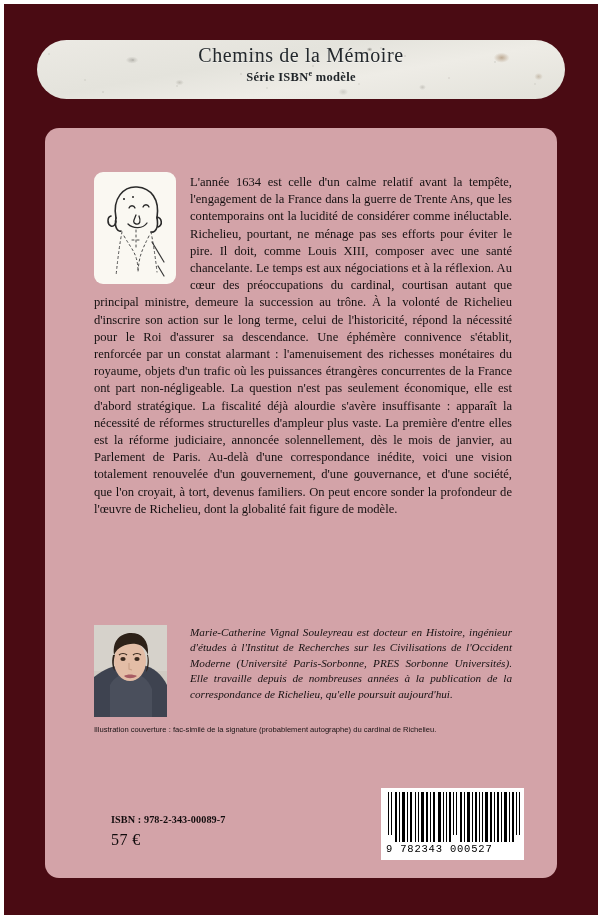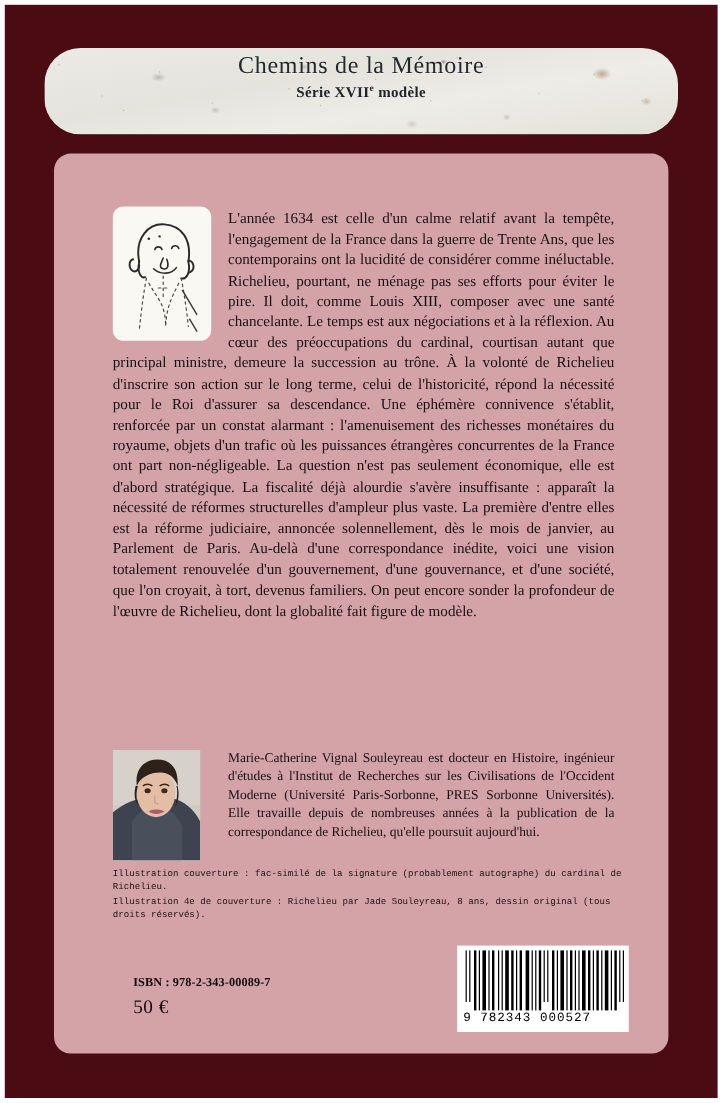--- a/index.html
+++ b/index.html
@@ -25,21 +25,21 @@
     box-sizing: border-box;
     overflow: hidden;
   }
 
   
   .banner {
     position: absolute;
     left: 33px;
     top: 36px;
     width: 528px;
-    height: 72px;
+    height: 59px;
     border-radius: 30px;
     background:
       radial-gradient(ellipse 9px 5px at 18% 34%, rgba(120,118,110,.40), rgba(120,118,110,0) 70%),
       radial-gradient(ellipse 6px 4px at 27% 72%, rgba(130,126,116,.34), rgba(130,126,116,0) 70%),
       radial-gradient(ellipse 5px 4px at 41% 22%, rgba(110,108,100,.30), rgba(110,108,100,0) 70%),
       radial-gradient(ellipse 11px 7px at 88% 30%, rgba(150,116,80,.55), rgba(150,116,80,0) 72%),
       radial-gradient(ellipse 5px 4px at 73% 80%, rgba(128,124,116,.32), rgba(128,124,116,0) 70%),
       radial-gradient(ellipse 7px 5px at 58% 88%, rgba(122,120,112,.26), rgba(122,120,112,0) 70%),
       radial-gradient(ellipse 4px 3px at 63% 16%, rgba(60,58,54,.45), rgba(60,58,54,0) 72%),
       radial-gradient(ellipse 6px 5px at 95% 62%, rgba(140,112,78,.35), rgba(140,112,78,0) 72%),
@@ -147,33 +147,34 @@
     top: 0;
     width: 73px;
     height: 92px;
     overflow: hidden;
     background: #c8c3bb;
   }
   .bio-photo svg { display: block; }
   .bio-text {
     margin-left: 96px;
     font-family: "Liberation Serif", serif;
+    font-style: italic;
     font-size: 11.2px;
     line-height: 15.4px;
     color: #171112;
     text-align: justify;
   }
 
   
   .credits {
     position: absolute;
     left: 49px;
     top: 596px;
     width: 430px;
-    font-family: Liberation Mono, monospace;
+    font-family: Liberation Sans, sans-serif;
     font-size: 7.6px;
     line-height: 11.4px;
     color: #1a1314;
   }
 
   
   .isbn-block {
     position: absolute;
     left: 66px;
     top: 686px;
@@ -229,21 +230,21 @@
 </style>
 </head>
 <body>
 
 <div class="cover">
 
   <div class="banner">
     <div class="banner-speckle"></div>
     <div class="banner-text">
       <div class="series-title">Chemins de la Mémoire</div>
-      <div class="series-sub"><span>Série XVII</span><sup>e</sup><span> modèle</span></div>
+      <div class="series-sub"><span>Série ISBN</span><sup>e</sup><span> modèle</span></div>
     </div>
   </div>
 
   <div class="panel">
 
     <div class="sketch-box">
       <svg width="82" height="112" viewBox="0 0 82 112">
         <g fill="none" stroke="#2a2a2a" stroke-width="1.6" stroke-linecap="round">
           <path d="M22 46 C18 26, 30 14, 43 15 C57 16, 66 27, 63 46"></path>
           <path d="M22 46 C20 56, 24 60, 27 59"></path>
@@ -295,26 +296,25 @@
           <path d="M39 30 C41 28, 45 28, 47 30" stroke="#3a2a1f" stroke-width="1.2" fill="none"></path>
           <path d="M35 38 L35 44 L38 45" stroke="#c9a188" stroke-width="1.1" fill="none"></path>
           <path d="M30 51 C33 49, 39 49, 43 51 C39 54, 33 54, 30 51 Z" fill="#a85c63"></path>
         </svg>
       </div>
       <div class="bio-text">Marie-Catherine Vignal Souleyreau est docteur en Histoire, ingénieur d'études à l'Institut de Recherches sur les Civilisations de l'Occident Moderne (Université Paris-Sorbonne, PRES Sorbonne Universités). Elle travaille depuis de nombreuses années à la publication de la correspondance de Richelieu, qu'elle poursuit aujourd'hui.</div>
     </div>
 
     <div class="credits">
       <div>Illustration couverture : fac-similé de la signature (probablement autographe) du cardinal de Richelieu.</div>
-      <div>Illustration 4e de couverture : Richelieu par Jade Souleyreau, 8 ans, dessin original (tous droits réservés).</div>
     </div>
 
     <div class="isbn-block">
       <div class="isbn-line">ISBN : 978-2-343-00089-7</div>
-      <div class="price-line">50 €</div>
+      <div class="price-line">57 €</div>
     </div>
 
     <div class="barcode">
       <div class="barcode-bars">
         <i class="short" style="left:2px;width:1px"></i>
         <i class="short" style="left:5px;width:1px"></i>
         <i style="left:9px;width:2px"></i>
         <i style="left:13px;width:1px"></i>
         <i style="left:16px;width:3px"></i>
         <i style="left:21px;width:1px"></i>

